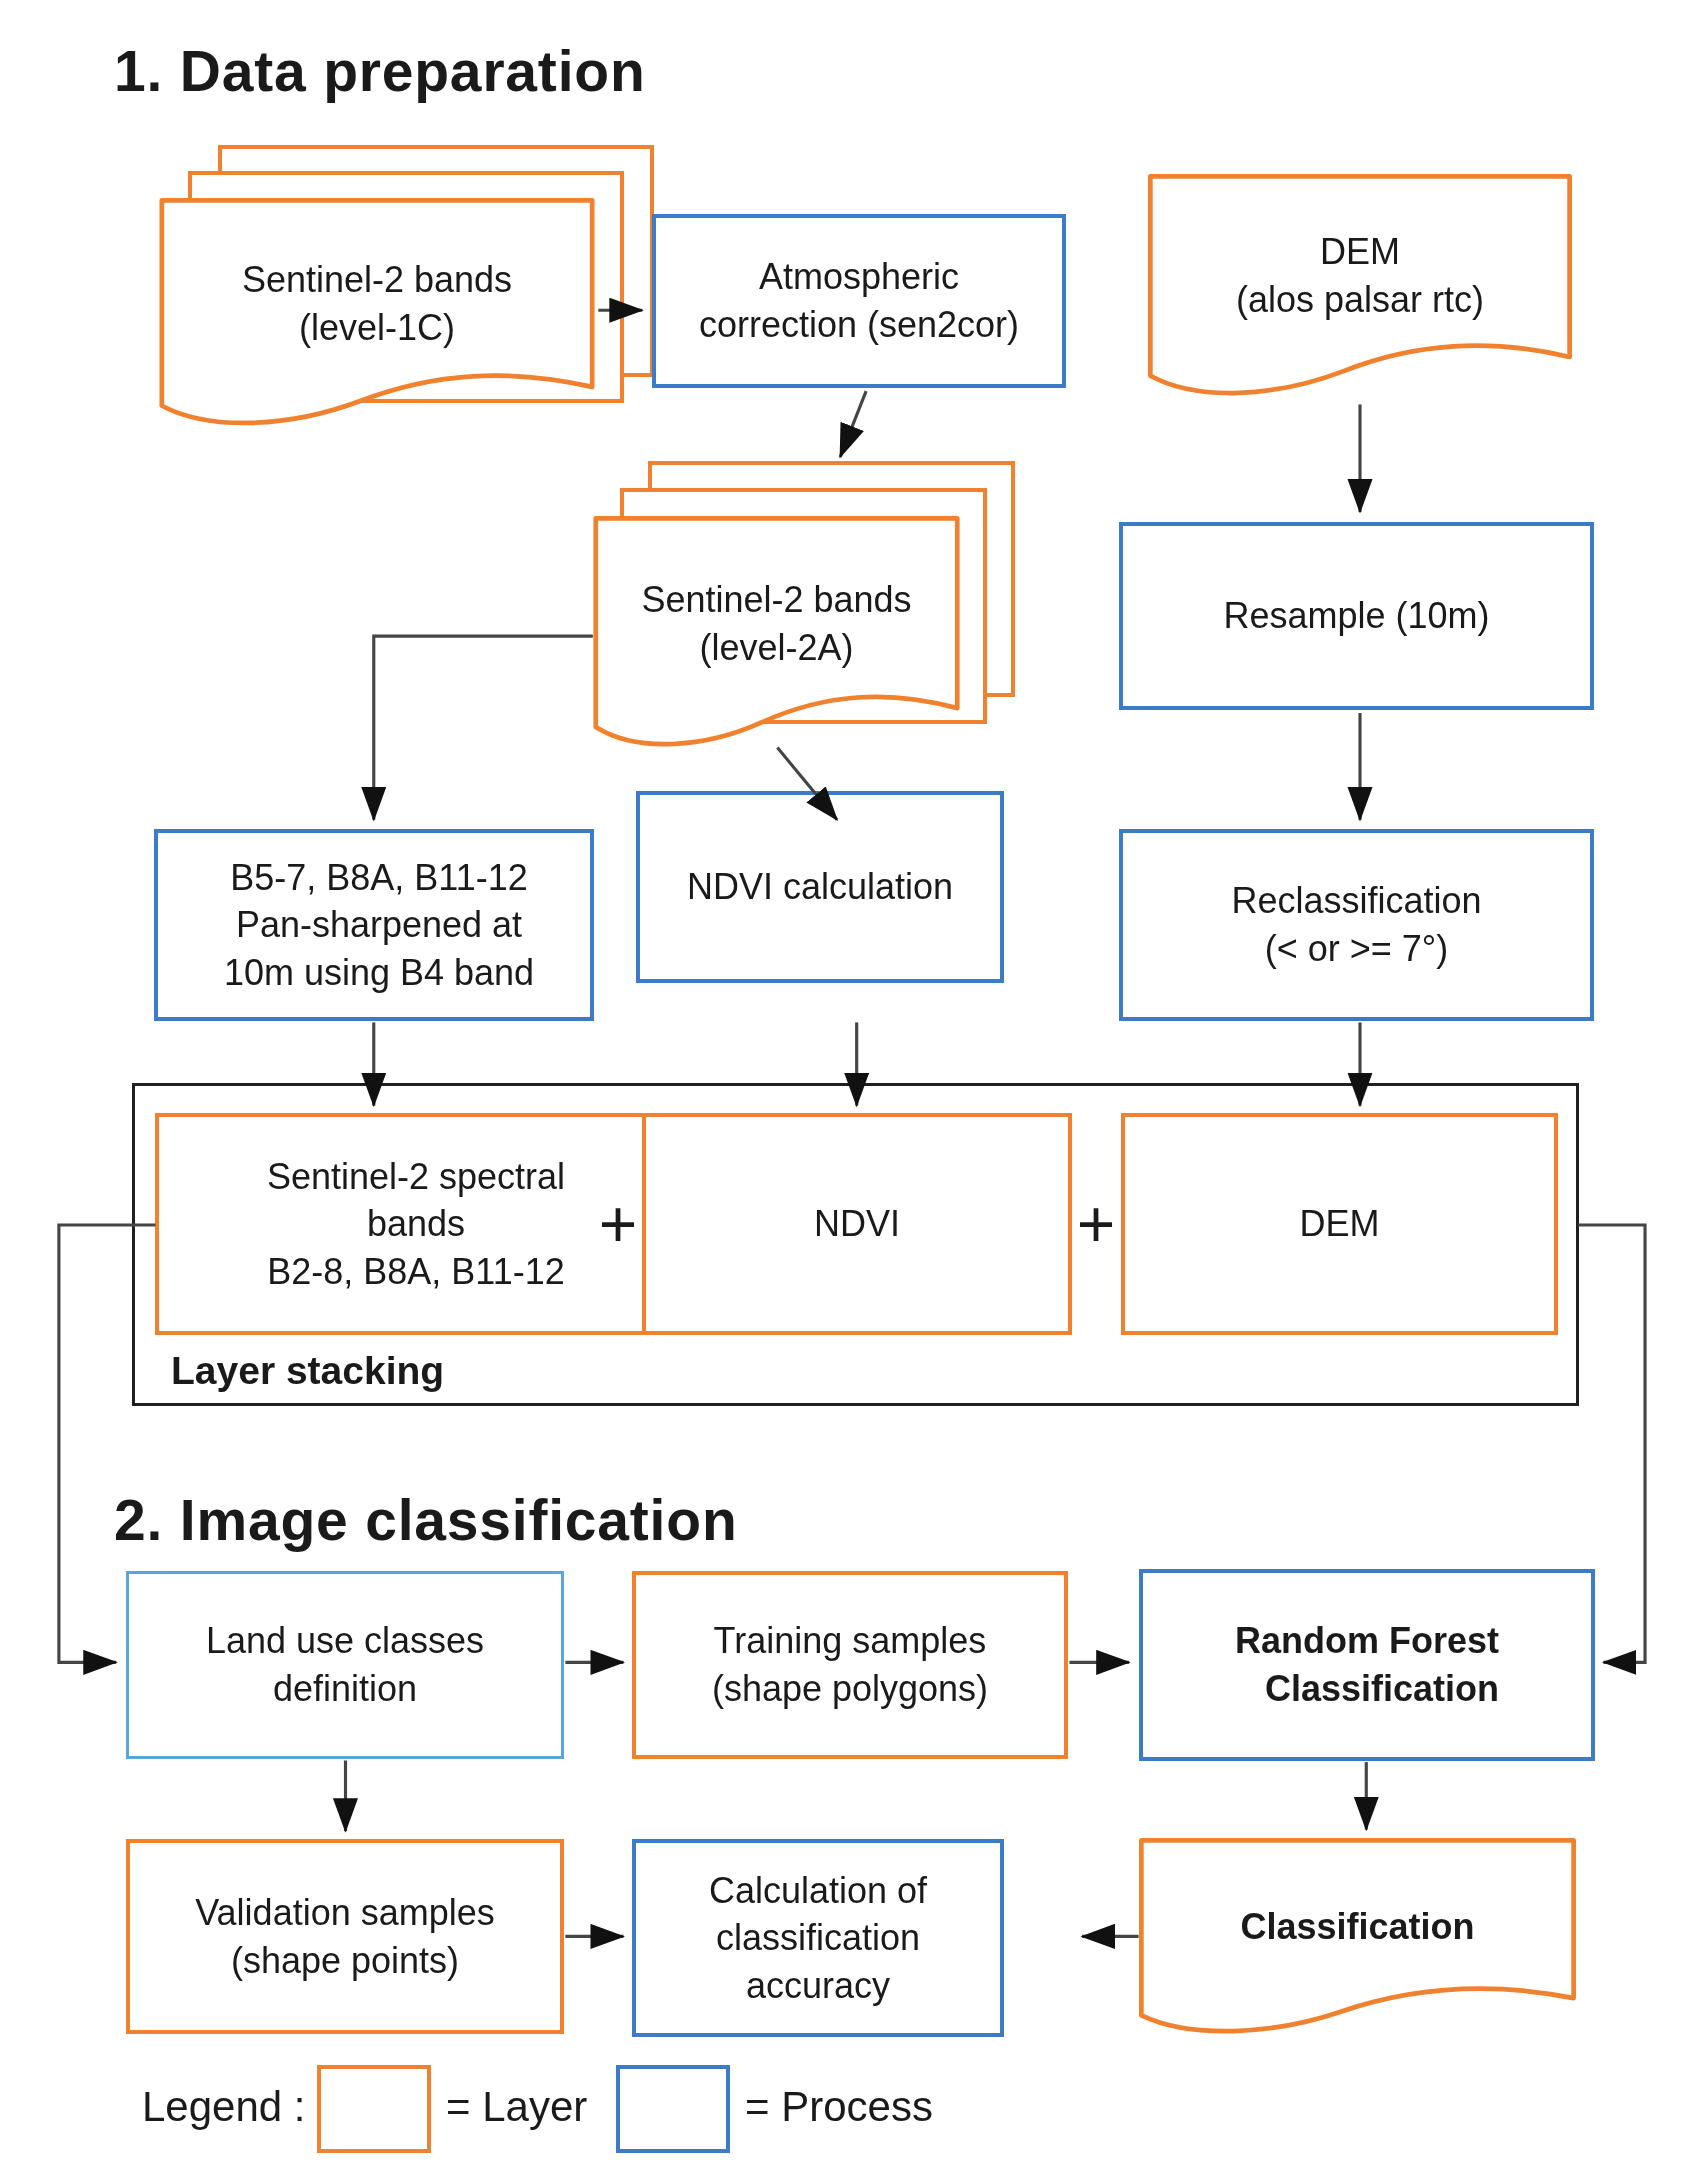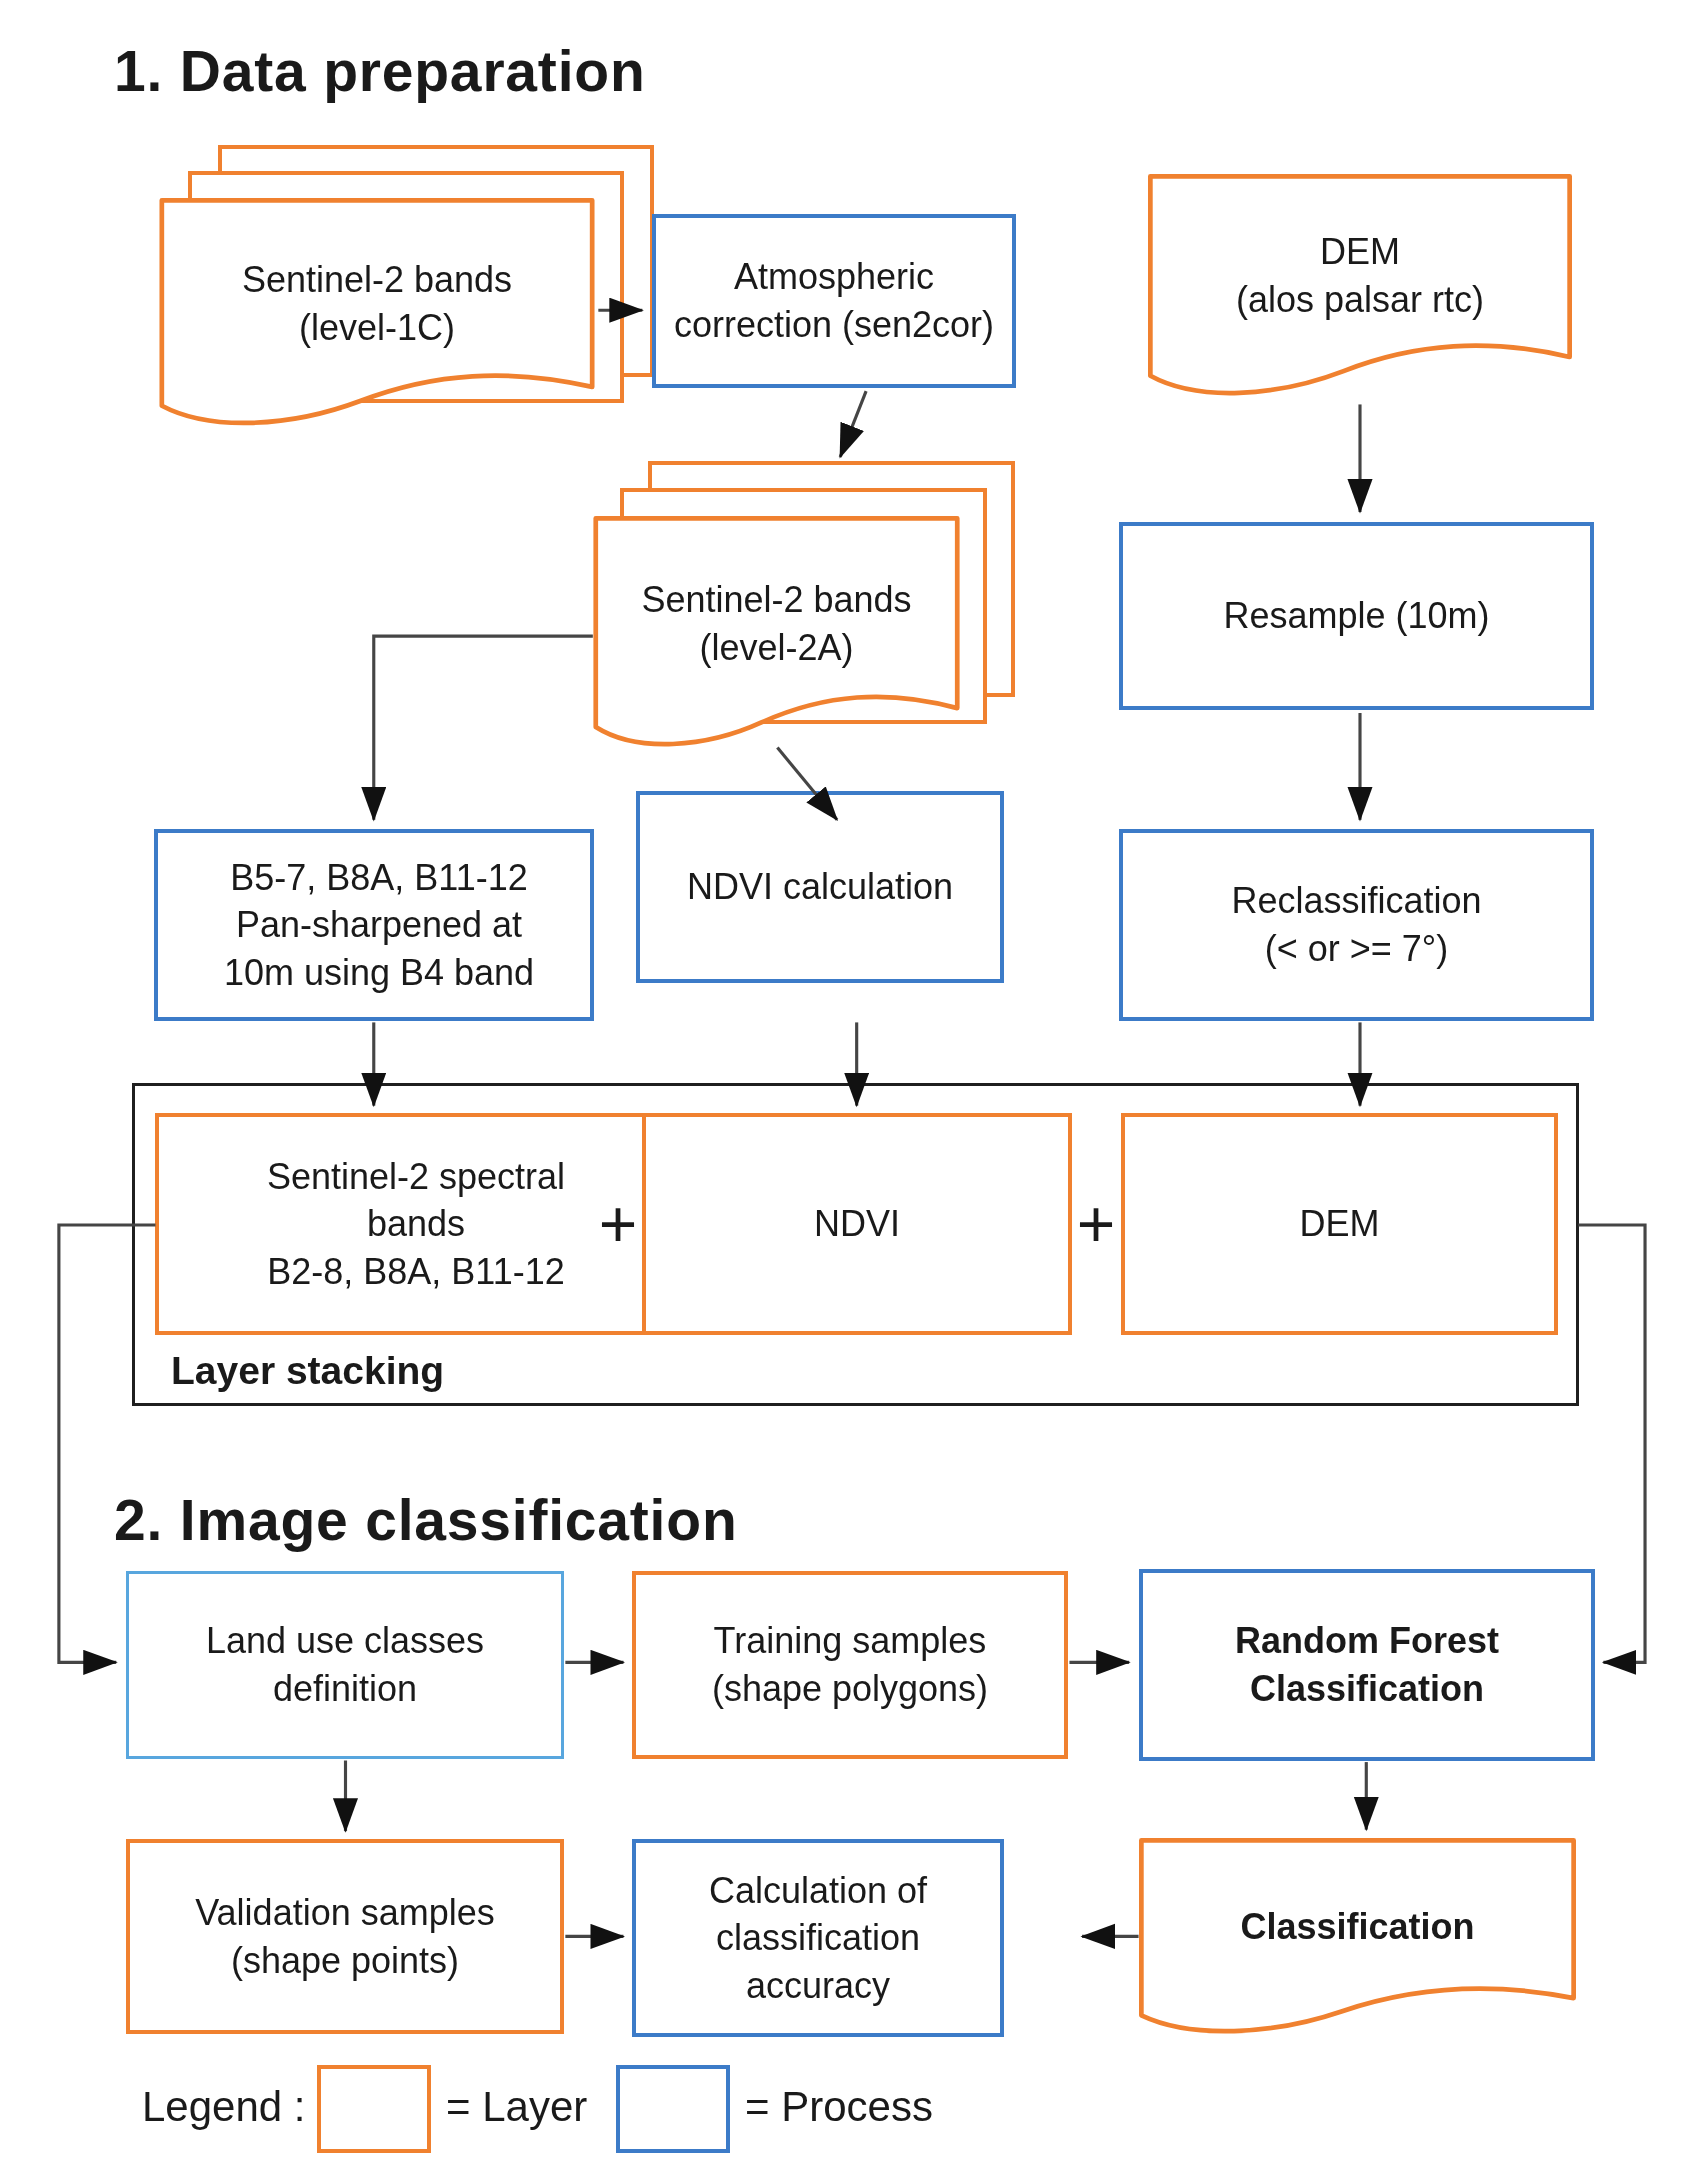--- a/index.html
+++ b/index.html
@@ -28,21 +28,21 @@
     justify-content: center;
     box-sizing: border-box;
   }
   .node-text {
     white-space: pre-line;
     text-align: center;
     font-size: 36px;
     line-height: 1.32;
     color: #1A1A1A;
   }
-  .bold .node-text { font-weight: bold; }
+  .bold .node-text { font-weight: bold; text-align: right; }
   .process { border: 4.7px solid #3C7BC8; }
   .process-light { border: 3.9px solid #58A6DE; }
   .data-rect { border: 4.7px solid #F0812F; }
   .page-back {
     position: absolute;
     background: #ffffff;
     border: 4.7px solid #F0812F;
     box-sizing: border-box;
   }
   .doc-node { position: absolute; }
@@ -98,21 +98,21 @@
   <div class="doc-node" style="left:159px; top:198px; width:436px; height:243px;">
     <svg width="436" height="243" viewBox="0 0 555 310">
       <path d="M3,3 H552 V241 C445,217 350,223 256,259 C168,292 65,298 3,265 Z" fill="#ffffff" stroke="#F0812F" stroke-width="6" stroke-linejoin="round"></path>
     </svg>
     <div class="doc-text" style="height:212px;">
       <div class="node-text">Sentinel-2 bands
 (level-1C)</div>
     </div>
   </div>
 
-  <div class="node process" style="left:652px; top:214px; width:364px; height:174px;">
+  <div class="node process" style="left:652px; top:214px; width:414px; height:174px;">
     <div class="node-text">Atmospheric
 correction (sen2cor)</div>
   </div>
 
   <div class="doc-node" style="left:1148px; top:174px; width:424px; height:234px;">
     <svg width="424" height="234" viewBox="0 0 540 298">
       <path d="M3,3 H537 V233 C434,209 341,215 249,251 C163,284 63,290 3,257 Z" fill="#ffffff" stroke="#F0812F" stroke-width="6" stroke-linejoin="round"></path>
     </svg>
     <div class="doc-text" style="height:204px;">
       <div class="node-text">DEM

